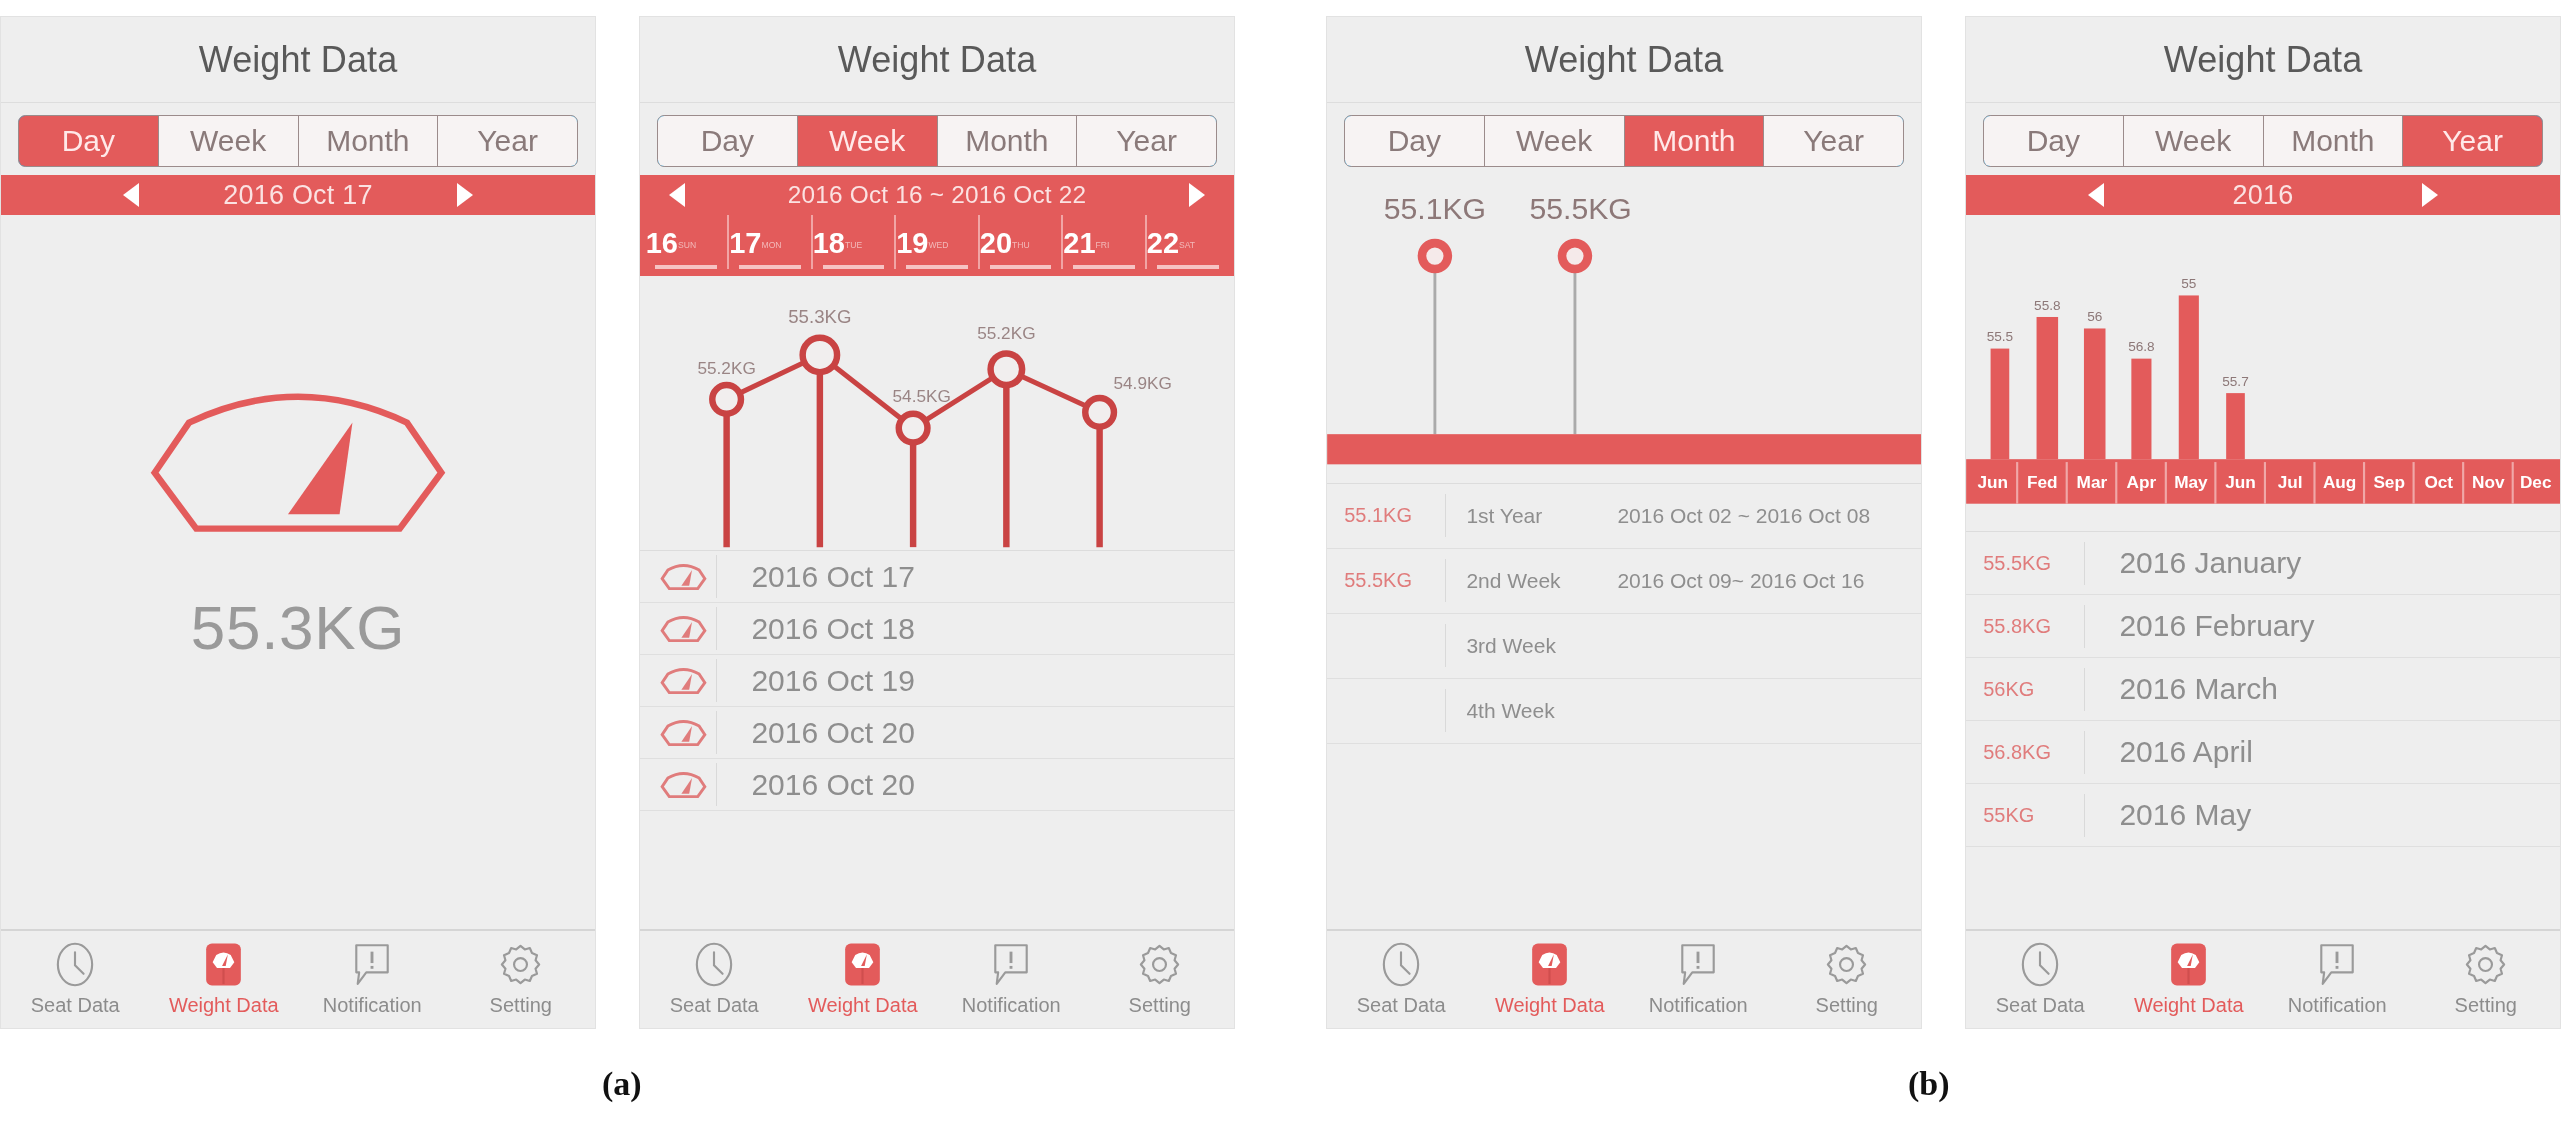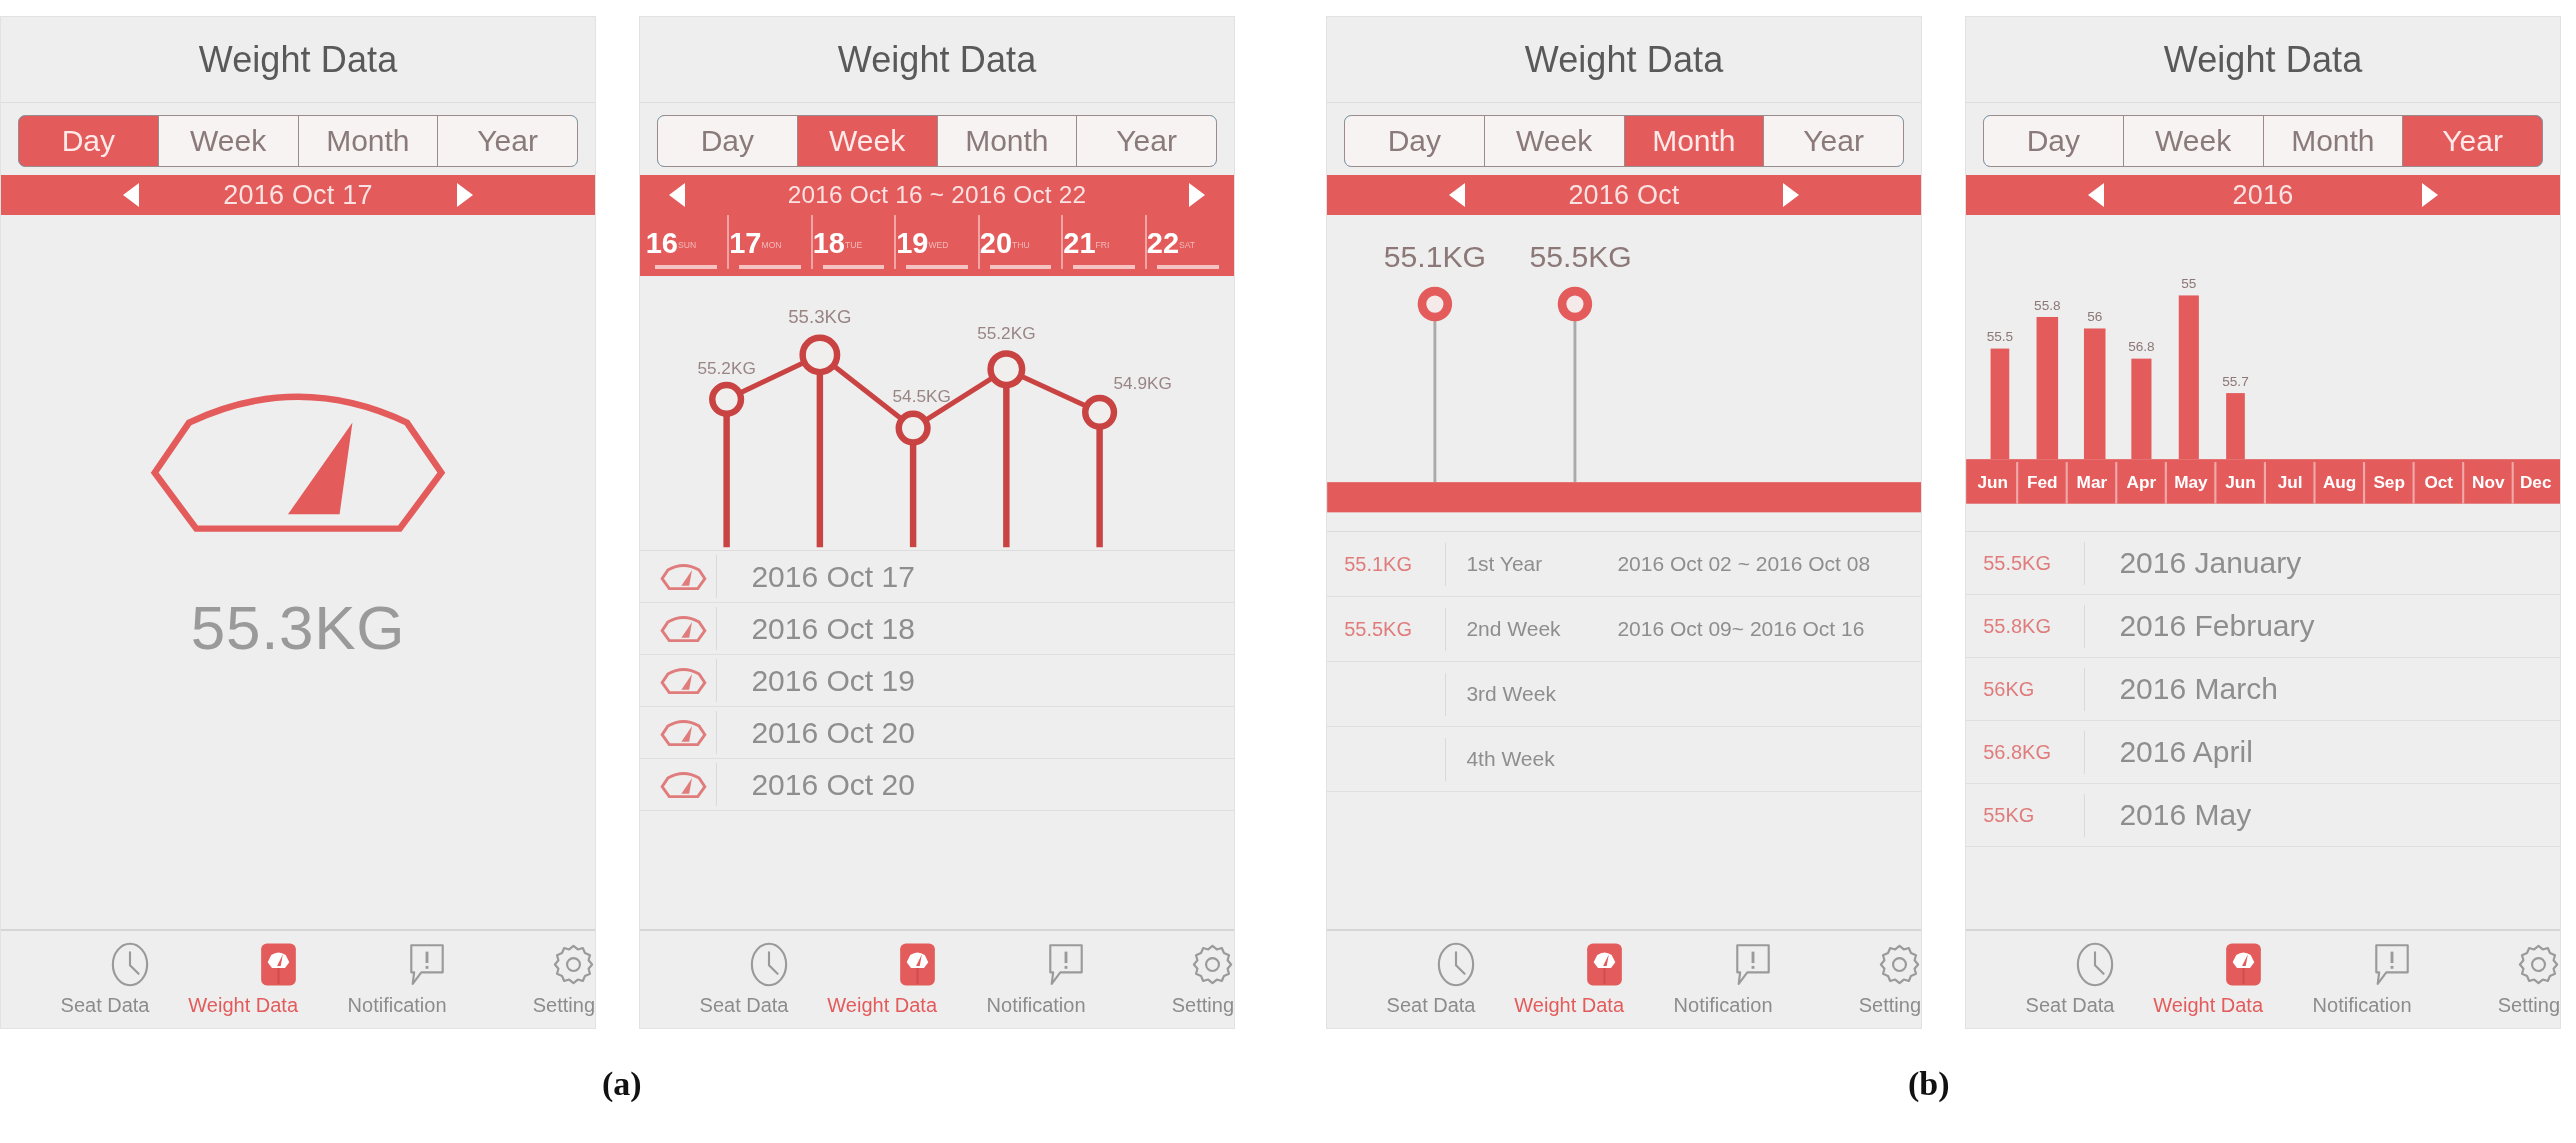--- a/index.html
+++ b/index.html
@@ -252,21 +252,21 @@
     flex: 0 0 99px;
     border-top: 2.2px solid #d5d5d5;
     background: #eeeeee;
     display: flex;
     align-items: center;
   }
   .nav-item {
     flex: 1;
     display: flex;
     flex-direction: column;
-    align-items: flex-end;
+    align-items: center;
     justify-content: center;
     cursor: pointer;
   }
   .nav-icon {
     height: 45px;
     display: flex;
     align-items: center;
     justify-content: center;
   }
   .nav-label {
@@ -554,25 +554,20 @@
           <span class="title">Weight Data</span>
         </div>
 
         <div class="segmented">
           <div class="seg">Day</div>
           <div class="seg">Week</div>
           <div class="seg active">Month</div>
           <div class="seg">Year</div>
         </div>
 
-        <div class="date-nav">
-          <div class="arrow arrow-left"></div>
-          <div class="date-label">2016 Oct</div>
-          <div class="arrow arrow-right"></div>
-        </div>
 
         <div class="chart-area" style="flex:0 0 316px">
           <svg width="595" height="316" viewBox="0 0 828 440">
             <line x1="150" y1="130" x2="150" y2="372" stroke="#aaaaaa" stroke-width="4"></line>
             <line x1="345" y1="130" x2="345" y2="372" stroke="#aaaaaa" stroke-width="4"></line>
             <circle cx="150" cy="124" r="18" fill="#f5eaea" stroke="#e35b5b" stroke-width="12"></circle>
             <circle cx="345" cy="124" r="18" fill="#f5eaea" stroke="#e35b5b" stroke-width="12"></circle>
             <text x="150" y="72" text-anchor="middle" font-family="Liberation Sans, sans-serif" font-size="42" fill="#8d7878">55.1KG</text>
             <text x="353" y="72" text-anchor="middle" font-family="Liberation Sans, sans-serif" font-size="42" fill="#8d7878">55.5KG</text>
             <rect x="0" y="372" width="828" height="42" fill="#e35b5b"></rect>

